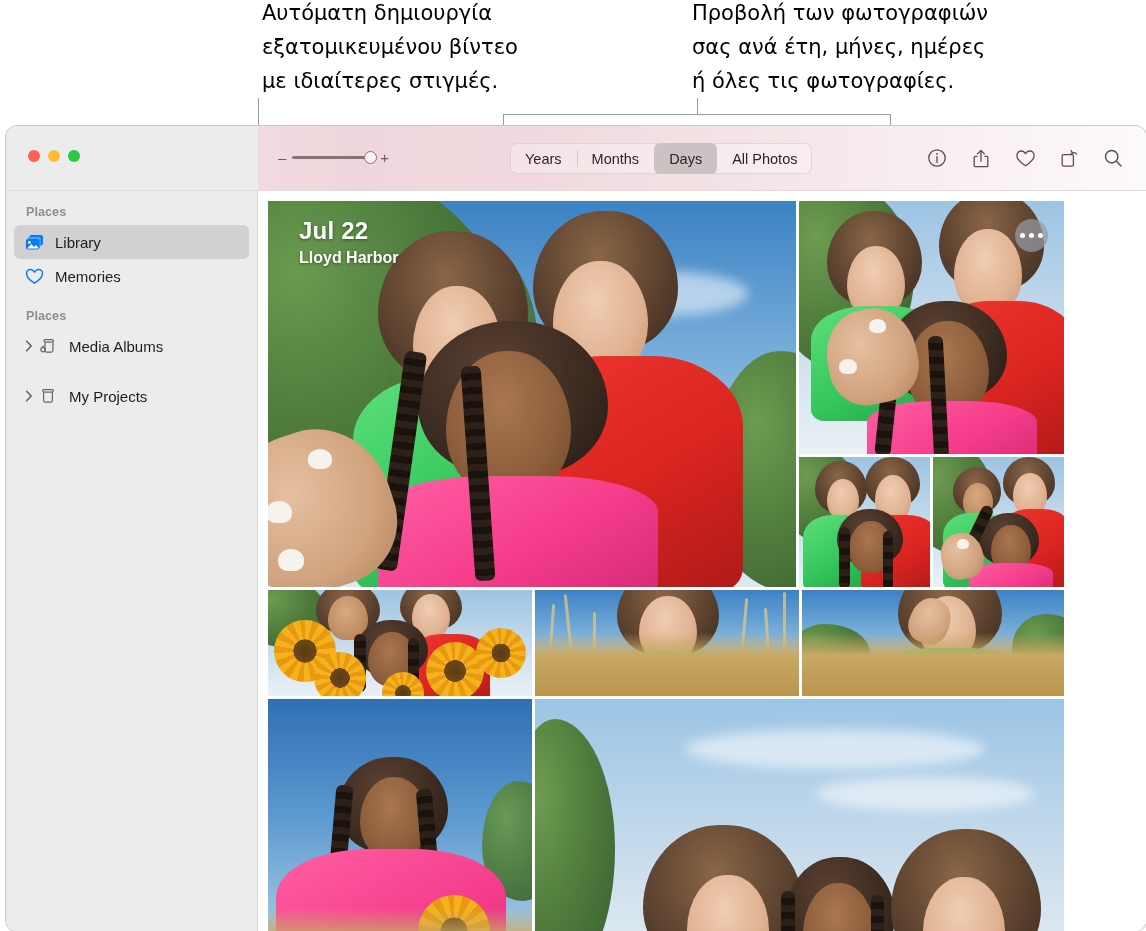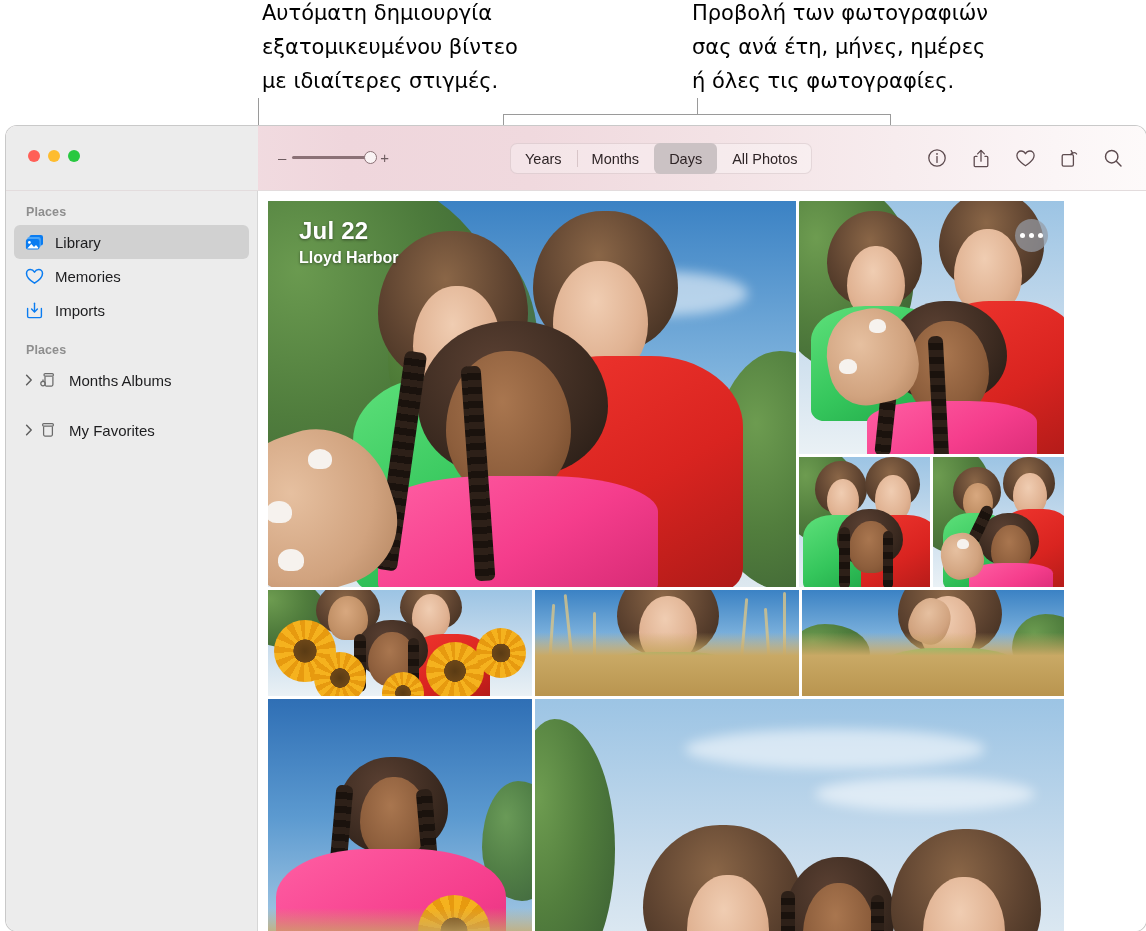--- a/index.html
+++ b/index.html
@@ -496,30 +496,20 @@
       <div class="nav-item">
         <span class="nav-icon">
           <svg width="19" height="17" viewBox="0 0 19 17" fill="none" stroke="#0a7cf1" stroke-width="1.5">
             <path d="M9.5 15.2 C9.5 15.2 1.5 10.3 1.5 5.5 C1.5 3.1 3.3 1.5 5.3 1.5 C7.0 1.5 8.6 2.6 9.5 4.1 C10.4 2.6 12.0 1.5 13.7 1.5 C15.7 1.5 17.5 3.1 17.5 5.5 C17.5 10.3 9.5 15.2 9.5 15.2 Z" stroke-linejoin="round"></path>
           </svg>
         </span>
         <span>Memories</span>
       </div>
 
 
-      <div class="nav-item">
-        <span class="nav-icon">
-          <svg width="19" height="19" viewBox="0 0 19 19" fill="none" stroke="#0a7cf1" stroke-width="1.4">
-            <path d="M2.6 7.4 V15.2 A1.4 1.4 0 0 0 4.0 16.6 H15.0 A1.4 1.4 0 0 0 16.4 15.2 V7.4" stroke-linecap="round"></path>
-            <path d="M9.5 2.3 V10.6" stroke-linecap="round"></path>
-            <path d="M6.6 8.0 L9.5 11.0 L12.4 8.0" stroke-linecap="round" stroke-linejoin="round"></path>
-          </svg>
-        </span>
-        <span>Imports</span>
-      </div>
 
 
       <div class="spacer-sm"></div>
 
       <div class="section-header">Places</div>
 
 
       <div class="nav-item collapsible">
         <span class="disclosure">
           <svg width="8" height="12" viewBox="0 0 8 12" fill="none" stroke="#5e5e5e" stroke-width="1.5">
@@ -527,40 +517,40 @@
           </svg>
         </span>
         <span class="nav-icon">
           <svg width="18" height="18" viewBox="0 0 18 18" fill="none" stroke="#6b6b6b" stroke-width="1.25">
             <rect x="5.0" y="2.6" width="9.4" height="2.6" rx="1.2"></rect>
             <path d="M6.0 5.4 V13.6 A1.5 1.5 0 0 0 7.5 15.1 H12.4 A1.5 1.5 0 0 0 13.9 13.6 V5.4" stroke-linejoin="round"></path>
             <circle cx="4.0" cy="12.6" r="2.2"></circle>
             <path d="M4.0 10.4 V8.9" stroke-linecap="round"></path>
           </svg>
         </span>
-        <span>Months Albums</span>
+        <span>Media Albums</span>
       </div>
 
 
       <div class="spacer-sm"></div>
 
 
       <div class="nav-item collapsible">
         <span class="disclosure">
           <svg width="8" height="12" viewBox="0 0 8 12" fill="none" stroke="#5e5e5e" stroke-width="1.5">
             <path d="M1.6 1.3 L6.2 6 L1.6 10.7" stroke-linecap="round" stroke-linejoin="round"></path>
           </svg>
         </span>
         <span class="nav-icon">
           <svg width="18" height="18" viewBox="0 0 18 18" fill="none" stroke="#6b6b6b" stroke-width="1.25">
             <rect x="3.6" y="2.6" width="10.8" height="2.6" rx="1.2"></rect>
             <path d="M4.6 5.4 V13.6 A1.5 1.5 0 0 0 6.1 15.1 H11.9 A1.5 1.5 0 0 0 13.4 13.6 V5.4" stroke-linejoin="round"></path>
           </svg>
         </span>
-        <span>My Favorites</span>
+        <span>My Projects</span>
       </div>
 
     </div>
 
     <div id="content">
       <div id="grid">
 
         <div class="tile" style="left:0px; top:0px; width:528px; height:386px;">
           <div class="ph sky-blue">
             <div class="tree" style="left:-60px; top:-30px; width:300px; height:330px;"></div>

